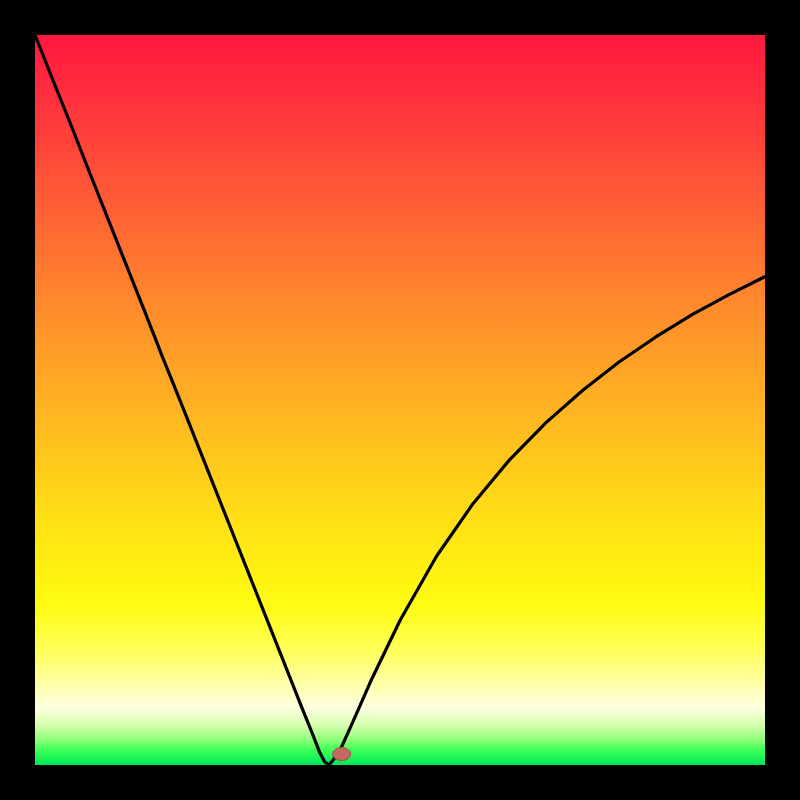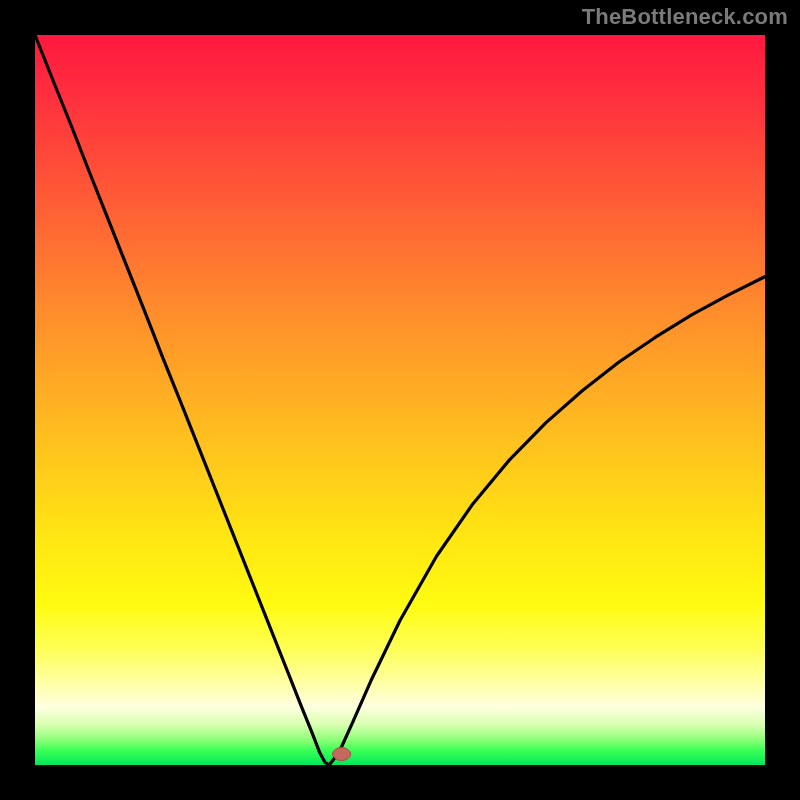--- a/index.html
+++ b/index.html
@@ -75,14 +75,13 @@
 
   <div class="plot-area">
     <div class="gradient-bg"></div>
 
     <svg class="curve-svg" viewBox="0 0 730 730" preserveAspectRatio="none">
       <path id="curve-path" fill="none" stroke="#000000" stroke-width="3.2" stroke-linejoin="round" stroke-linecap="round" d="M0.00 0.00 L18.25 45.99 L36.50 91.25 L54.75 137.97 L73.00 183.96 L91.25 229.95 L109.50 275.94 L127.75 322.66 L146.00 367.92 L164.25 413.91 L182.50 459.90 L200.75 505.89 L219.00 551.88 L237.25 597.87 L255.50 643.86 L266.45 671.60 L277.40 698.61 L284.70 717.59 L289.81 727.08 L294.19 730.00 L299.30 723.43 L306.60 711.75 L317.55 687.66 L335.80 646.05 L365.00 585.46 L401.50 521.22 L438.00 468.66 L474.50 424.86 L511.00 387.63 L547.50 355.51 L584.00 327.04 L620.50 302.22 L657.00 279.59 L693.50 259.88 L730.00 241.63"></path>
       <ellipse id="marker" rx="9" ry="6.5" cx="306.60" cy="719.05" fill="#c5695f" stroke="#9f5148" stroke-width="1"></ellipse>
     </svg>
   </div>
 
-  <div class="watermark">TheBottleneck.com</div>
 </div>
 
 </body></html>

